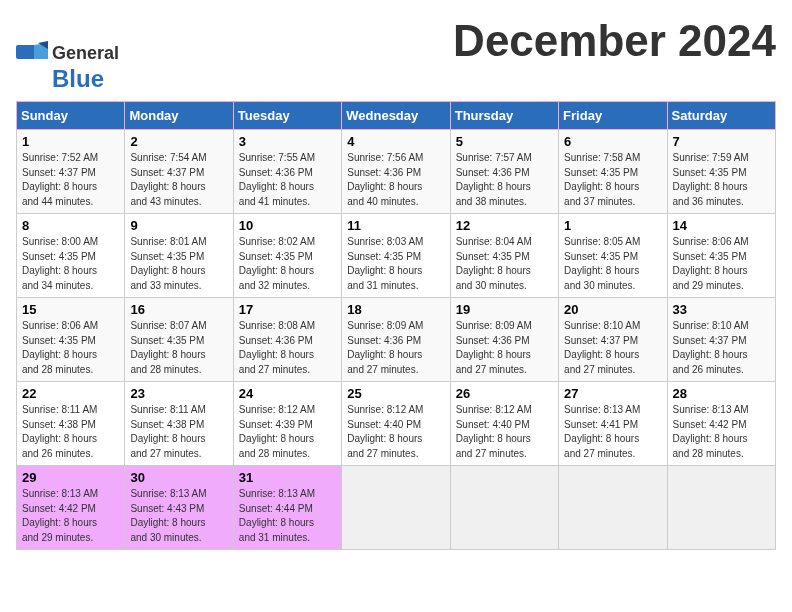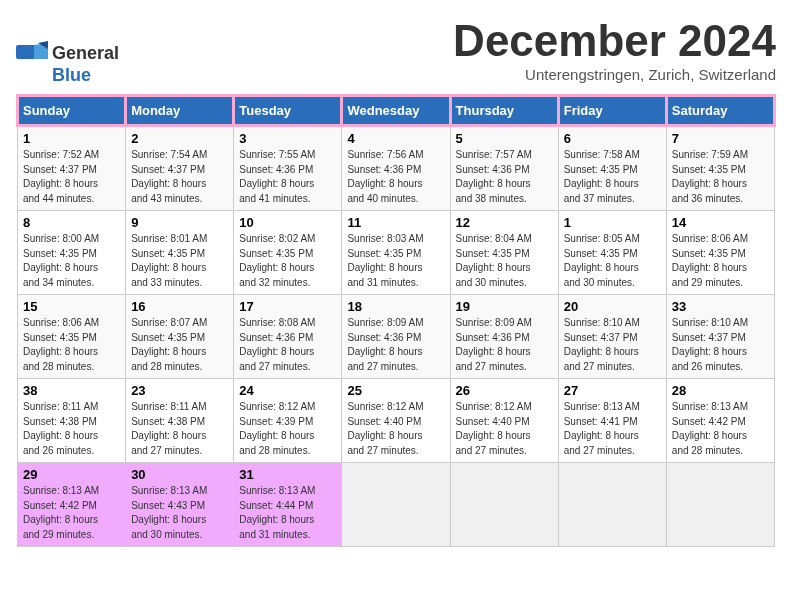--- a/index.html
+++ b/index.html
@@ -21,21 +21,21 @@
       flex-direction: column;
       align-items: flex-start;
       margin-top: 25px;
     }
     .logo-general {
       font-size: 18px;
       font-weight: bold;
       color: #333;
     }
     .logo-blue {
-      font-size: 18px;
+      font-size: 24px;
       font-weight: bold;
       color: #2a6ebb;
     }
     .logo-row {
       display: flex;
       align-items: center;
       gap: 4px;
     }
     .title-area {
       text-align: right;
@@ -54,21 +54,21 @@
       border-collapse: collapse;
       font-size: 11px;
     }
     thead tr th {
       background-color: #2a6ebb;
       color: #fff;
       font-size: 13px;
       font-weight: bold;
       padding: 6px 4px;
       text-align: left;
-      border: 3px solid #f9a8d4;
+      border: 1px solid #f9a8d4;
     }
     tbody tr td {
       border: 1px solid #ccc;
       vertical-align: top;
       padding: 4px 5px;
       min-height: 70px;
       background: #fff;
     }
     tbody tr:nth-child(odd) td {
       background: #f9f9f9;
@@ -104,21 +104,20 @@
         <rect x="0" y="4" width="20" height="14" rx="2" fill="#2a6ebb"></rect>
         <polygon points="18,4 32,2 32,18 18,18" fill="#4a9edb"></polygon>
         <polygon points="22,2 32,0 32,8" fill="#1a4e8b"></polygon>
       </svg>
       <span class="logo-general">General</span>
     </div>
     <span class="logo-blue" style="margin-left:36px;">Blue</span>
   </div>
   <div class="title-area">
     <div class="month-title">December 2024</div>
-    <div class="subtitle">Unterengstringen, Zurich, Switzerland</div>
   </div>
 </div>
 
 <table>
   <thead>
     <tr>
     <th>Sunday</th>
         <th>Monday</th>
         <th>Tuesday</th>
         <th>Wednesday</th>
@@ -213,21 +212,21 @@
           <span class="day-num">20</span>
           <div class="day-info">Sunrise: 8:10 AM<br>Sunset: 4:37 PM<br>Daylight: 8 hours<br>and 27 minutes.</div>
         </td>
         <td>
           <span class="day-num">33</span>
           <div class="day-info">Sunrise: 8:10 AM<br>Sunset: 4:37 PM<br>Daylight: 8 hours<br>and 26 minutes.</div>
         </td>
       </tr>
       <tr>
         <td>
-          <span class="day-num">38</span>
+          <span class="day-num">22</span>
           <div class="day-info">Sunrise: 8:11 AM<br>Sunset: 4:38 PM<br>Daylight: 8 hours<br>and 26 minutes.</div>
         </td>
         <td>
           <span class="day-num">23</span>
           <div class="day-info">Sunrise: 8:11 AM<br>Sunset: 4:38 PM<br>Daylight: 8 hours<br>and 27 minutes.</div>
         </td>
         <td>
           <span class="day-num">24</span>
           <div class="day-info">Sunrise: 8:12 AM<br>Sunset: 4:39 PM<br>Daylight: 8 hours<br>and 28 minutes.</div>
         </td>

